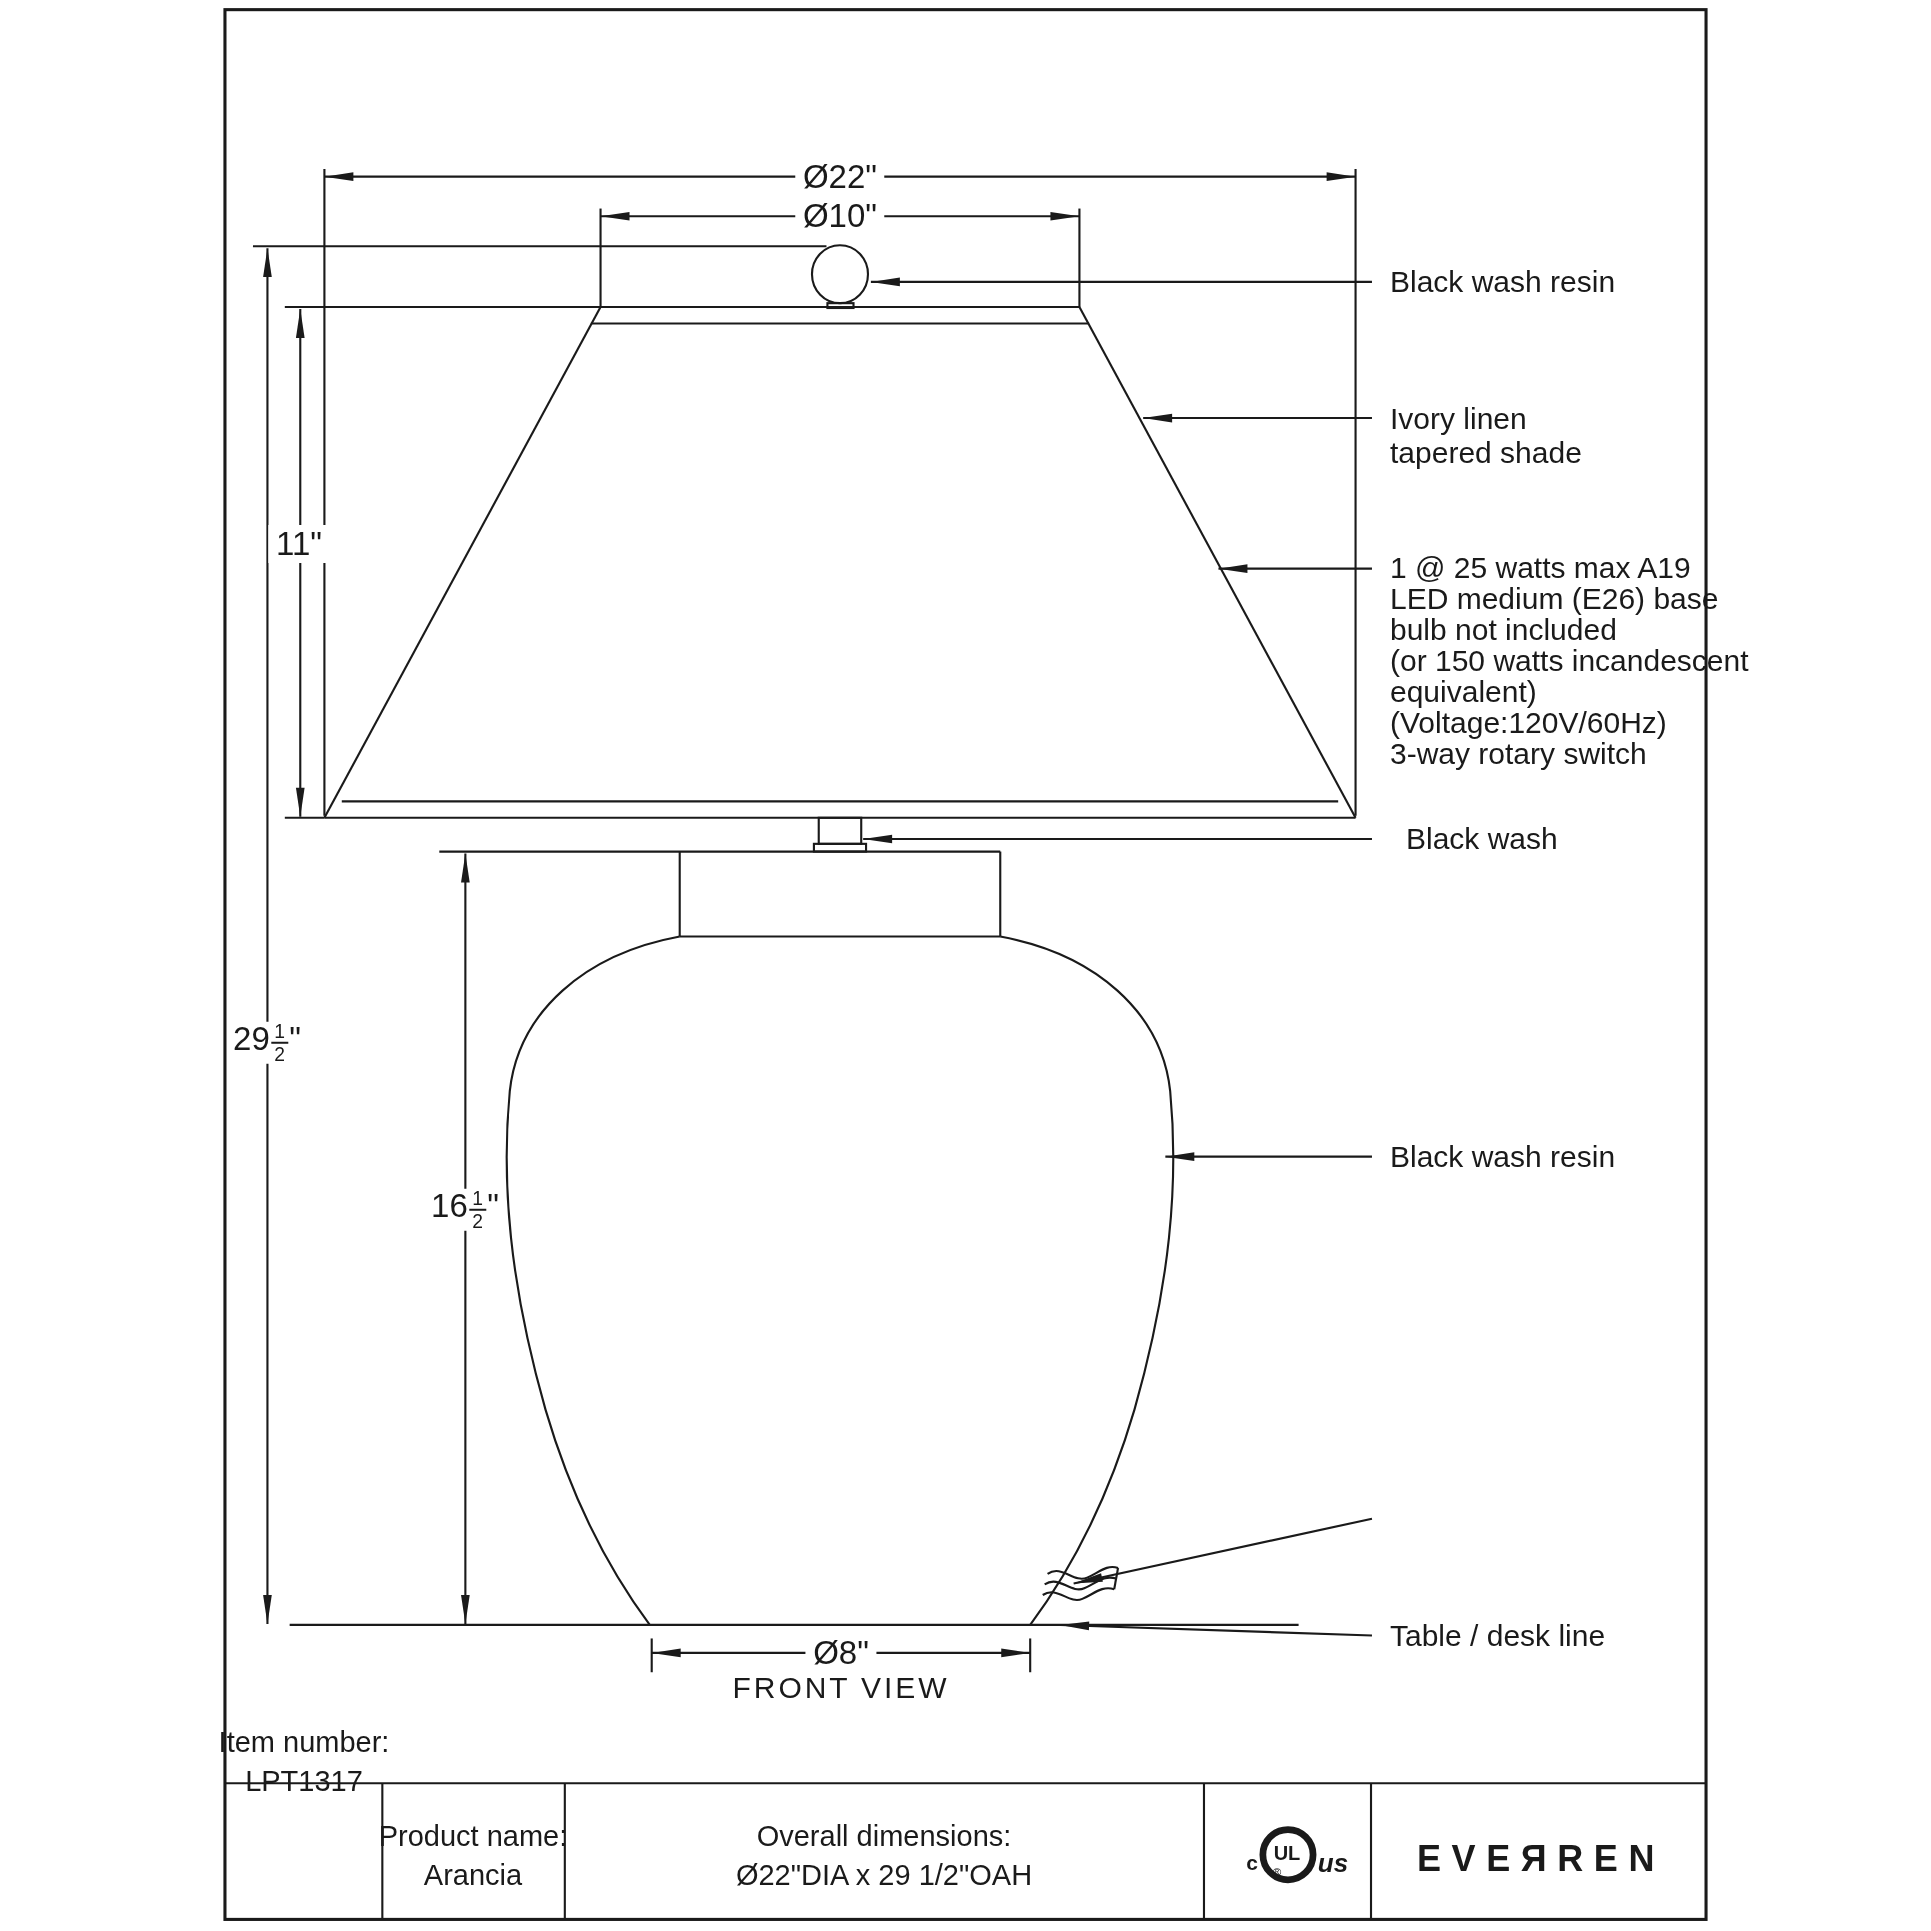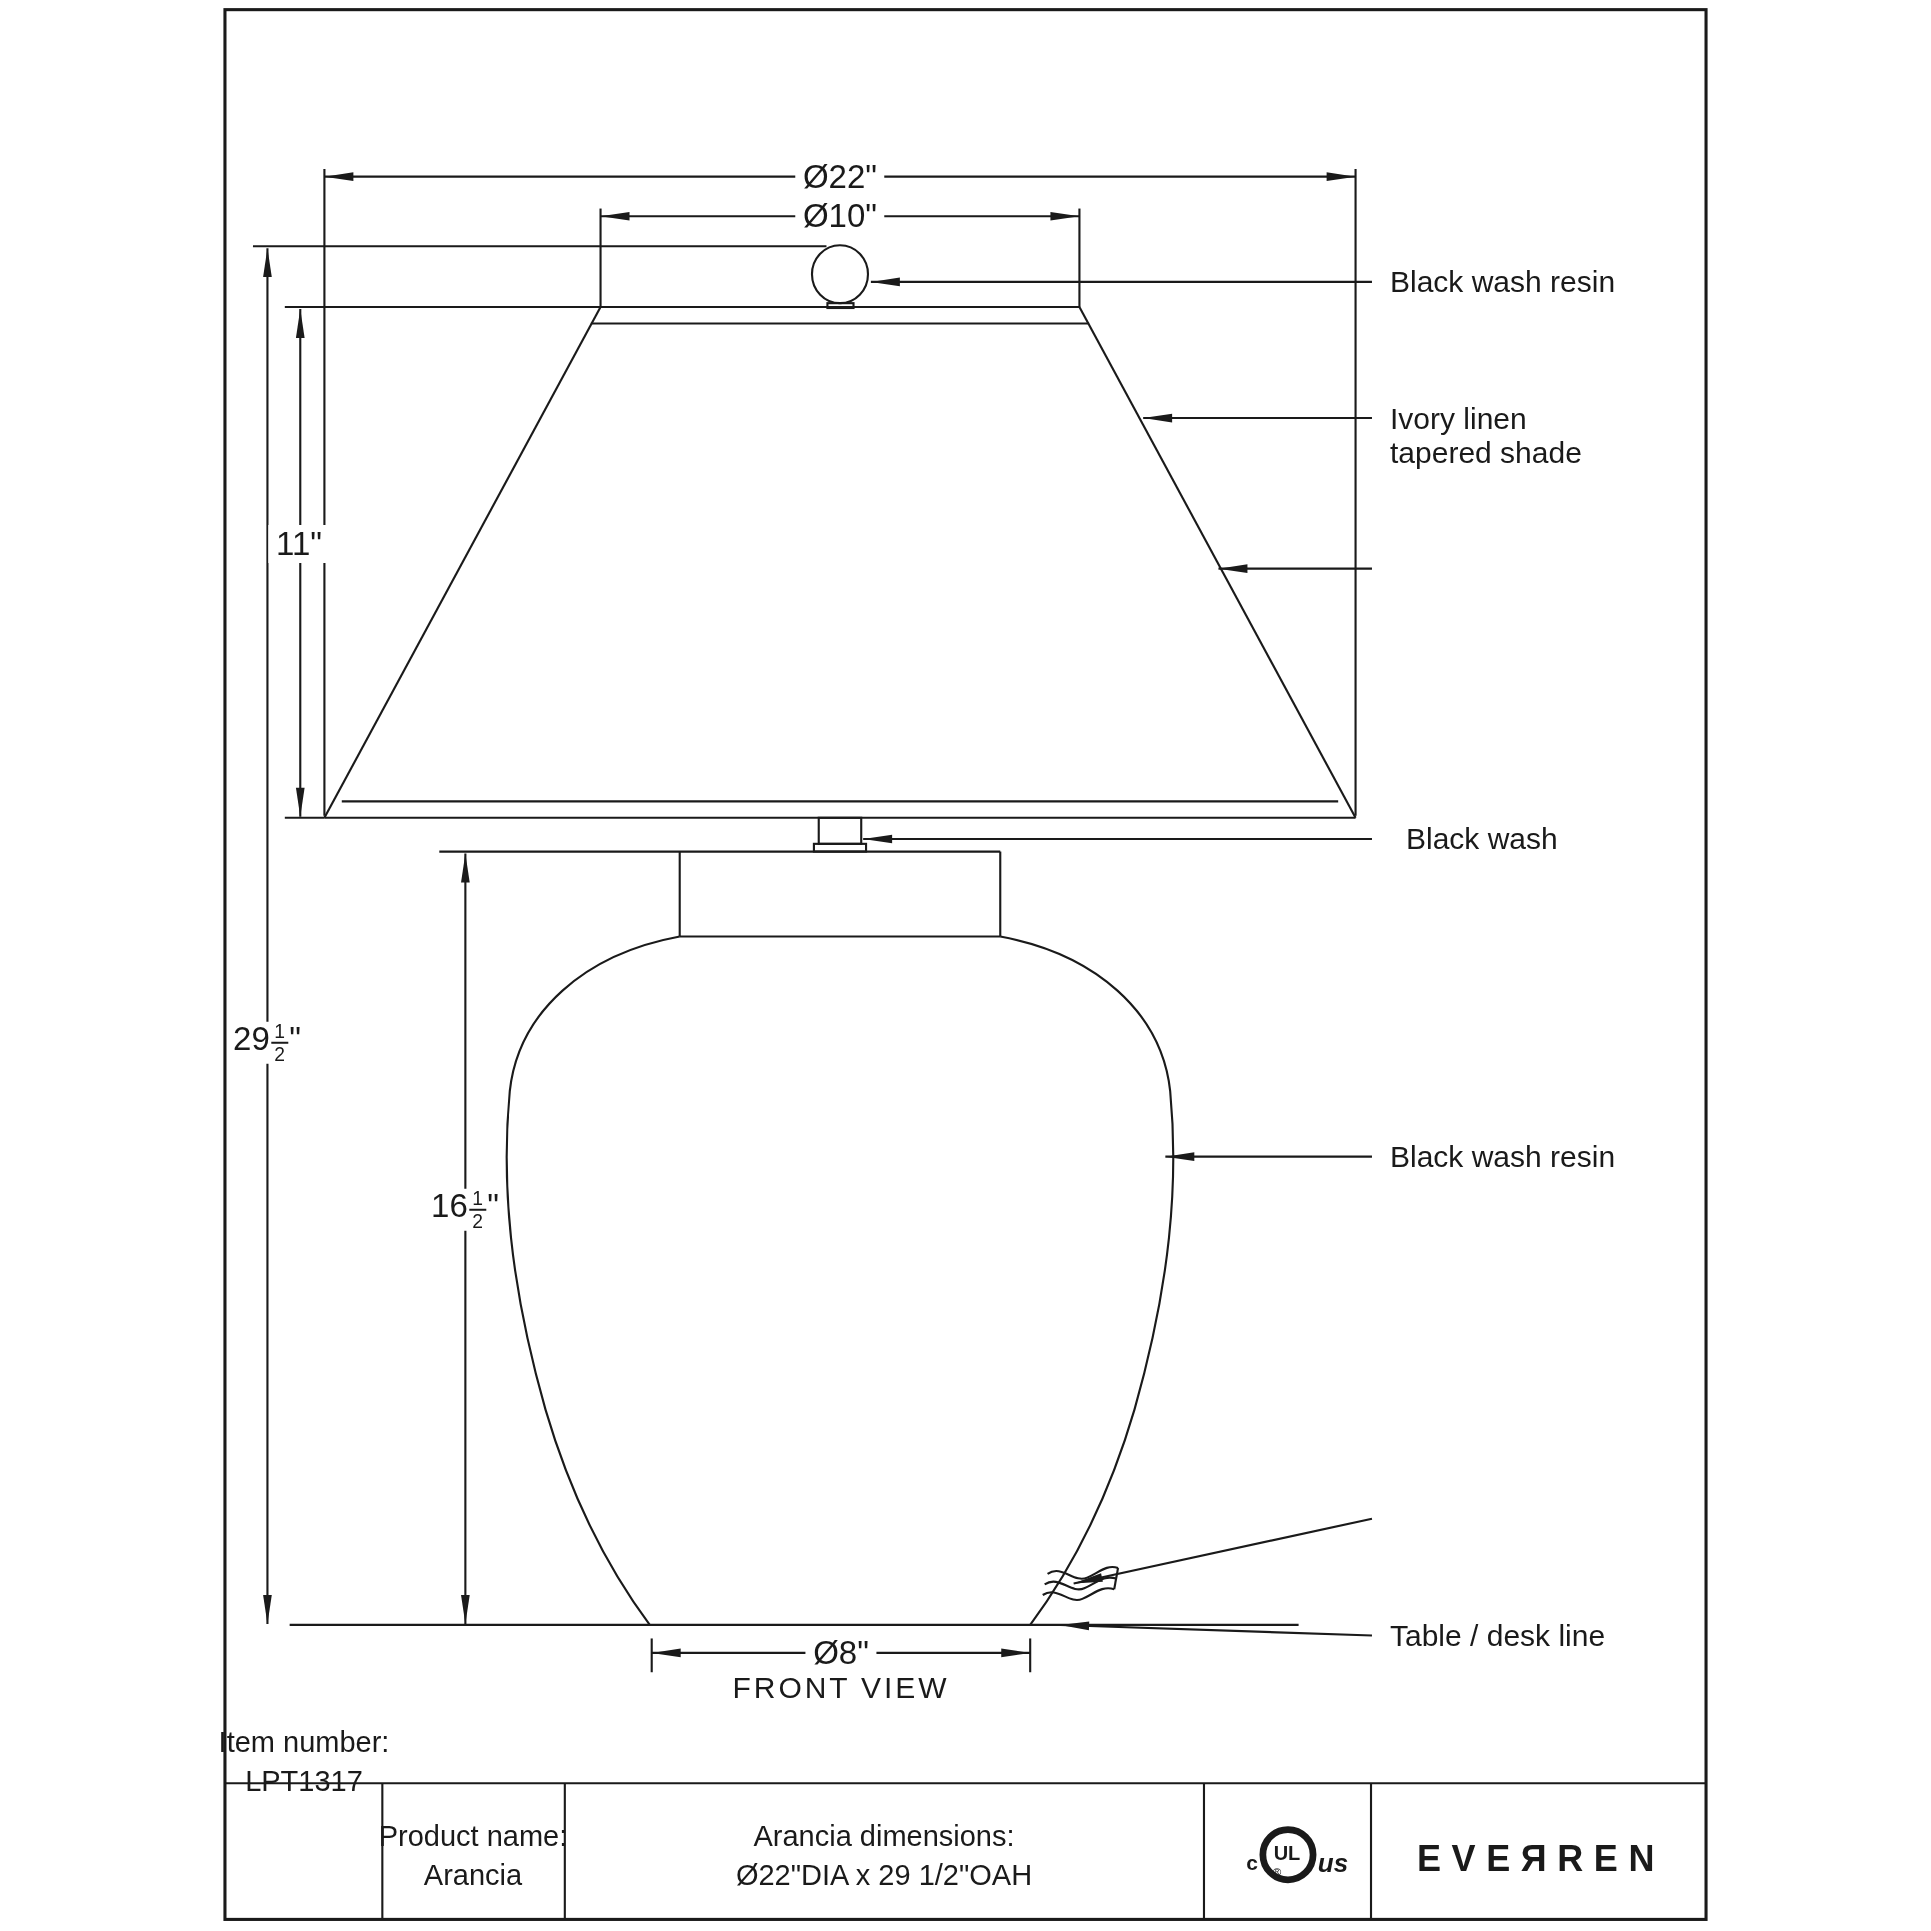--- a/index.html
+++ b/index.html
@@ -171,39 +171,48 @@
   <div class="txt dim" style="left:841px;top:1653px;">Ø8"</div>
   <div class="txt front" style="left:841px;top:1688px;">FRONT VIEW</div>
 
   <div class="txt lbl" style="left:1390px;top:282px;">Black wash resin</div>
 
   <div class="txt multi" style="left:1390px;top:402px;line-height:34px;">
     <div class="line">Ivory linen</div>
     <div class="line">tapered shade</div>
   </div>
 
+  <div class="txt multi" style="left:1390px;top:552px;line-height:31px;">
+    <div class="line">1 @ 25 watts max A19</div>
+    <div class="line">LED medium (E26) base</div>
+    <div class="line">bulb not included</div>
+    <div class="line">(or 150 watts incandescent</div>
+    <div class="line">equivalent)</div>
+    <div class="line">(Voltage:120V/60Hz)</div>
+    <div class="line">3-way rotary switch</div>
+  </div>
 
   <div class="txt lbl" style="left:1390px;top:839px;margin-left:16px;">Black wash</div>
   <div class="txt lbl" style="left:1390px;top:1157px;">Black wash resin</div>
 
 
   <div class="txt lbl" style="left:1390px;top:1636px;">Table / desk line</div>
 
   <div class="txt tbl" style="left:304px;top:1762px;">
     <div>Item number:</div>
     <div>LPT1317</div>
   </div>
 
   <div class="txt tbl" style="left:473px;top:1856px;">
     <div>Product name:</div>
     <div>Arancia</div>
   </div>
 
   <div class="txt tbl" style="left:884px;top:1856px;">
-    <div>Arancia dimensions:</div>
+    <div>Overall dimensions:</div>
     <div>Ø22"DIA x 29 1/2"OAH</div>
   </div>
 
   <div class="txt ul-c" style="left:1252px;top:1863px;">c</div>
   <div class="txt ul-ul" style="left:1287px;top:1853px;">UL</div>
   <div class="txt ul-reg" style="left:1277px;top:1871px;">®</div>
   <div class="txt ul-us" style="left:1333px;top:1863px;">us</div>
 
   <div class="txt brand" style="left:1541px;top:1859px;">EVEЯREN</div>
 

